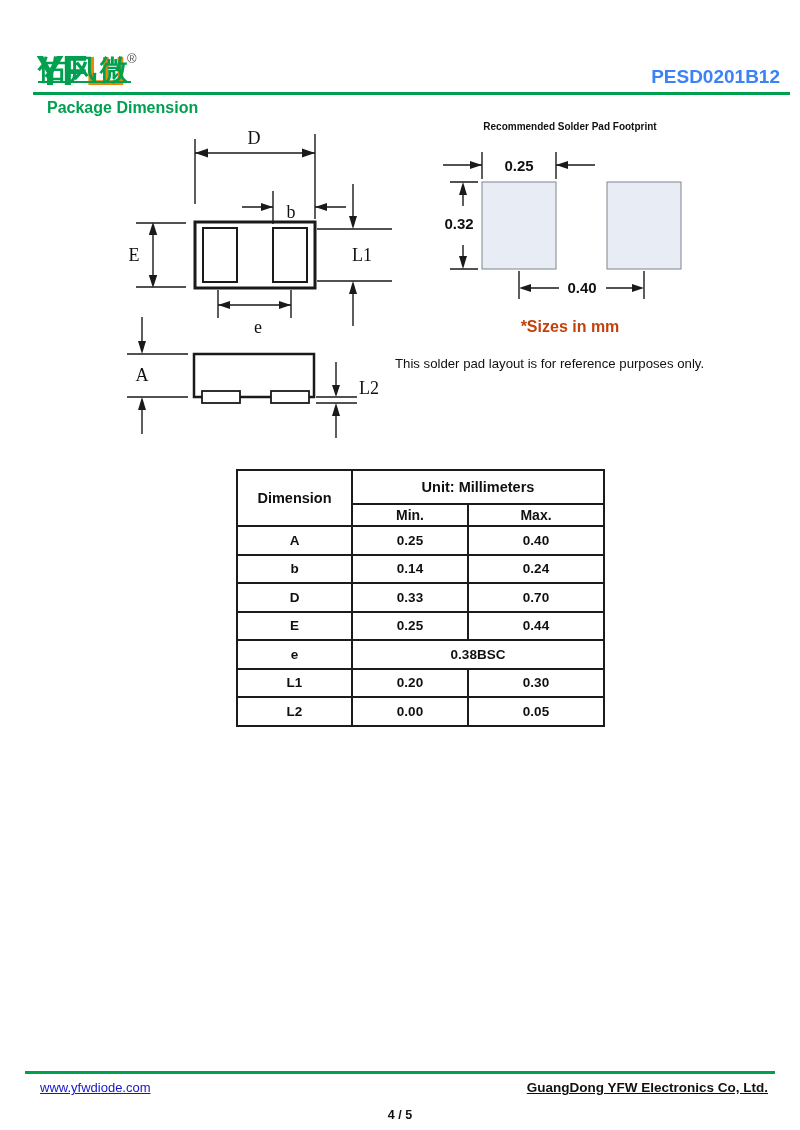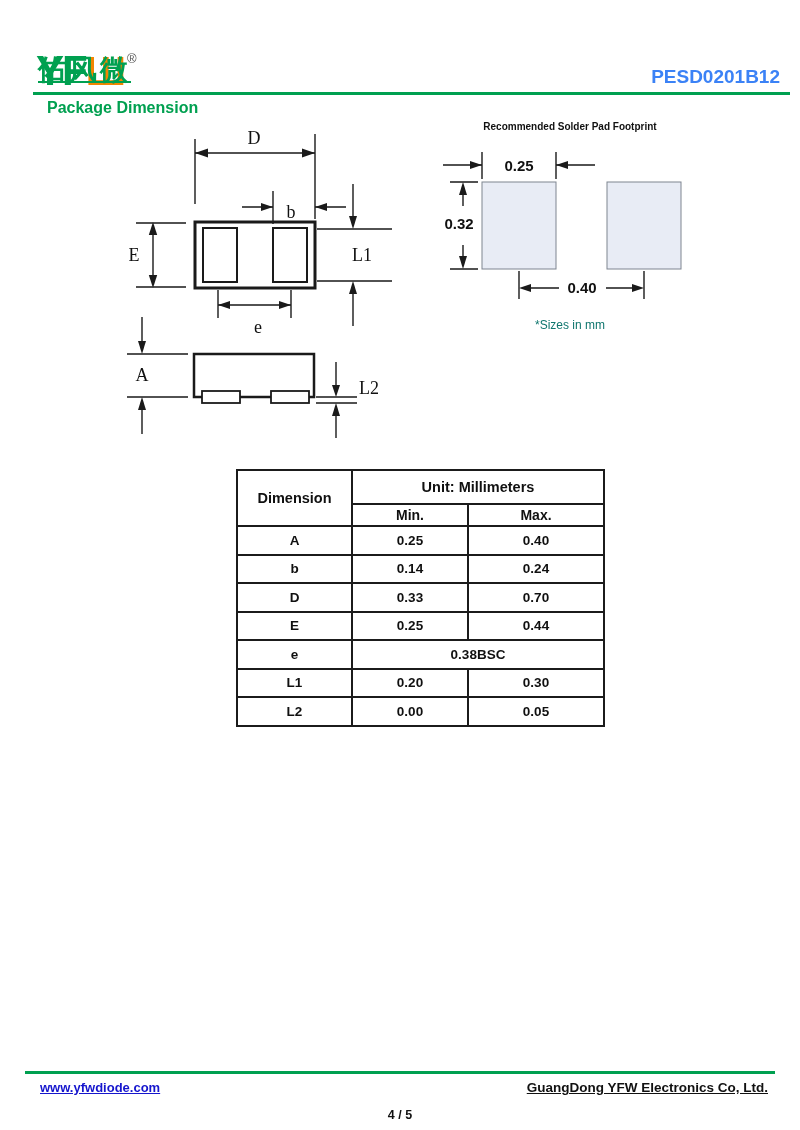--- a/index.html
+++ b/index.html
@@ -16,39 +16,39 @@
   .header-rule { left:33px; top:92px; width:757px; height:3px; background:#00A050; }
   .section-title { left:47px; top:99px; font-weight:bold; font-size:16px; color:#00A050; }
 
   
   svg { position:absolute; overflow:visible; }
   .dln { stroke:#1a1a1a; fill:none; }
   .dfl { fill:#1a1a1a; stroke:none; }
   .dim-serif { font-family:"Liberation Serif","DejaVu Serif",serif; font-size:18px; fill:#111; }
 
   .fp-title { left:420px; top:121px; width:300px; text-align:center; font-weight:bold; font-size:10px; color:#111; }
-  .sizes-note { left:420px; top:318px; width:300px; text-align:center; font-weight:normal; font-size:12px; color:#0f766e; }
+  .sizes-note { left:420px; top:318px; width:300px; text-align:center; font-weight:bold; font-size:16px; color:#c2410c; }
   .fp-num { font-family:"Liberation Sans",sans-serif; font-weight:bold; font-size:15px; fill:#111; }
 
   .notes-wrap { left:395px; top:346px; width:390px; color:#111; }
   .notes-label { font-size:13.5px; font-weight:bold; }
   .notes-text { font-size:13.2px; margin-top:10px; }
 
   
   .dim-table-wrap { left:236px; top:469px; }
   table { border-collapse:collapse; }
   td { border:2px solid #1b1b1b; text-align:center; vertical-align:middle; color:#101010; font-weight:bold; }
   .c1 { width:115px; } .c2 { width:116px; } .c3 { width:136px; }
   .hrow1 td { height:34px; font-size:14.5px; }
   .hrow2 td { height:22px; font-size:14px; }
   .drow td { height:28.5px; font-size:13.5px; }
 
   
   .footer-rule { left:25px; top:1071px; width:750px; height:3px; background:#00A050; }
-  .footer-link { left:40px; top:1080px; font-weight:bold; font-size:13px; color:#1515CD; text-decoration:underline; }
+  .footer-link { left:40px; top:1080px; font-weight:normal; font-size:13px; color:#1515CD; text-decoration:underline; }
   .footer-page { left:0; top:1082px; width:800px; text-align:center; font-weight:bold; font-size:12.5px; color:#111;margin-top:26px; }
   .footer-company { top:1080px; right:32px; font-weight:bold; font-size:13.5px; color:#111;text-decoration:underline; }
 </style>
 </head>
 <body>
 
 <div class="abs logo-row">
   <span class="logo-yf">YF</span><span class="logo-w">Ш</span><span class="logo-reg">®</span>
 </div>
 <div class="abs logo-cn">佑风微</div>
@@ -146,20 +146,21 @@
     <path class="dln" stroke-width="1.4" d="M519 271 V299 M644 271 V299 M531 288 H559 M606 288 H632"></path>
     <polygon class="dfl" points="519,288 531,284 531,292"></polygon>
     <polygon class="dfl" points="644,288 632,284 632,292"></polygon>
   </g>
   <text class="fp-num" x="582" y="293" text-anchor="middle">0.40</text>
 </svg>
 
 <div class="abs sizes-note">*Sizes in mm</div>
 
 <div class="abs notes-wrap">
+  <div class="notes-text">This solder pad layout is for reference purposes only.</div>
 </div>
 
 <div class="abs dim-table-wrap">
   <table>
     <tbody>
         <tr class="hrow1">
       <td class="c1" rowspan="2">Dimension</td>
       <td class="c2" colspan="2">Unit: Millimeters</td>
     </tr>
     <tr class="hrow2">

